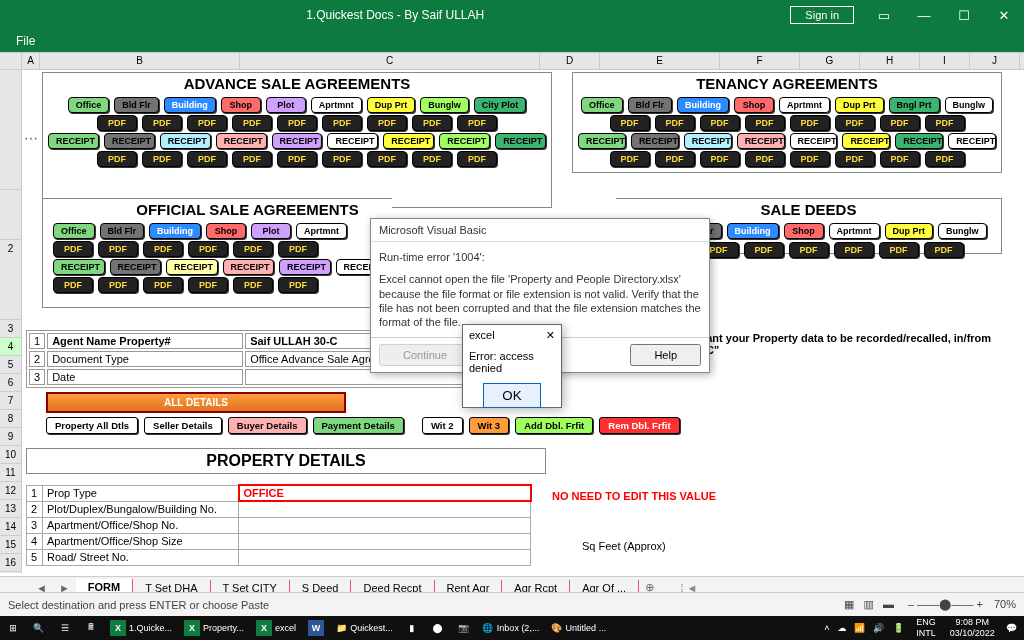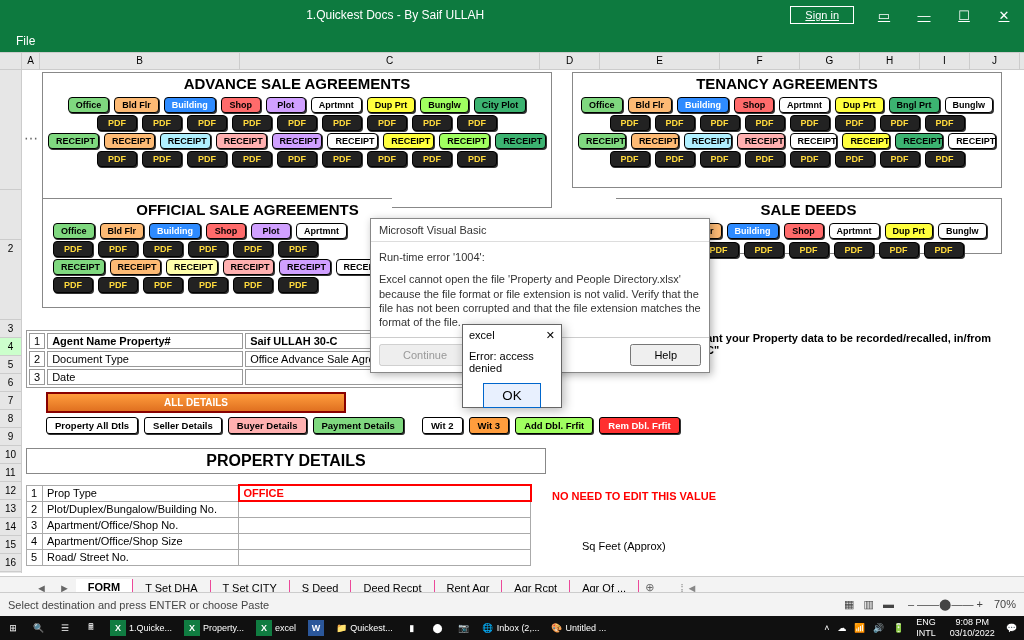--- a/index.html
+++ b/index.html
@@ -1,34 +1,34 @@
 <!DOCTYPE html>
 <html><head>
 <meta charset="utf-8">
 <style>
 * { box-sizing: border-box; font-family: "Segoe UI", Arial, sans-serif; }
 body { margin: 0; padding: 0; background: #fff; font-size: 11px; overflow: hidden; width: 1024px; height: 640px; position: relative; }
 .titlebar { background: #0d7a3f; height: 30px; display: flex; align-items: center; color: #fff; }
 .titlebar .center { flex: 1; text-align: center; font-size: 12px; }
-.titlebar .right { display: flex; align-items: center; text-decoration: underline; }
+.titlebar .right { display: flex; align-items: center; }
 .titlebar .signin { border: 1px solid #fff; padding: 2px 14px; margin-right: 10px; font-size: 11px; }
 .titlebar .wbtn { width: 40px; height: 30px; display: flex; align-items: center; justify-content: center; font-size: 13px; }
 .menubar { background: #0d7a3f; height: 22px; display: flex; align-items: center; color: #fff; padding-left: 16px; font-size: 12px; }
 .colhdr { background: #e6e6e6; border-bottom: 1px solid #ccc; border-top: 1px solid #ccc; height: 18px; display: flex; font-size: 10px; }
 .colhdr div { border-right: 1px solid #ccc; text-align: center; line-height: 16px; }
 .sheet-area { position: relative; height: 503px; background: #fff; overflow: hidden; }
 .rownums { position: absolute; left: 0; top: 0; width: 22px; background: #e6e6e6; }
 .rownums div { height: 18px; border-bottom: 1px solid #ccc; border-right: 1px solid #ccc; text-align: center; font-size: 10px; line-height: 17px; }
 .rownums .big { height: 120px; }
 .content { position: absolute; left: 22px; top: 0; right: 0; }
 .panel { position: absolute; border: 1px solid #888; background: #fff; }
 .panel h2 { text-align: center; font-size: 15px; font-weight: 600; margin: 2px 0 4px; }
 .btnrow { display: flex; justify-content: center; gap: 5px; padding: 1px 5px; }
 .sbtn { min-width: 40px; padding: 2px 7px; font-size: 9px; border: 1px solid #000; border-radius: 4px; box-shadow: 1px 1px 0 #333; text-align: center; font-weight: 600; cursor: pointer; }
-.green { background: #7fd87f; } .cyan { background: #fdba74; } .blue { background: #2e8bff; color:#fff; }
+.green { background: #7fd87f; } .cyan { background: #737373; } .blue { background: #2e8bff; color:#fff; }
 .red { background: #ff6b6b; } .purple { background: #d0a0ff; } .white { background: #fff; }
 .yellow { background: #ffff3d; } .lime { background: #a0ff60; } .dgreen { background: #3cb371; }
 .orange { background: #ff9d3d; } .black { background: #222; color: #ffda3d; border:1px solid #000; }
 .pink { background: #ffb0b0; } .lyellow { background:#ffffaa; } .lcyan { background:#b0f0ff; }
 .dred { background:#ff3030; color:#fff; }
 .table1 { position: absolute; left: 4px; top: 260px; border: 1px solid #999; }
 .table1 td { border: 1px solid #999; padding: 1px 4px; font-size: 11px; }
 .note { position: absolute; left: 540px; top: 262px; font-size: 11px; font-weight: 700; }
 .actionbar { position: absolute; left: 24px; top: 322px; }
 .alldet { background: linear-gradient(#ff9d3d, #e07020); color: #fff; width: 300px; text-align: center; padding: 3px; font-size: 10px; font-weight: 700; border: 2px solid #800; }
@@ -159,21 +159,21 @@
           <div class="sbtn black">PDF</div>
           <div class="sbtn black">PDF</div>
           <div class="sbtn black">PDF</div>
           <div class="sbtn black">PDF</div>
           <div class="sbtn black">PDF</div>
           <div class="sbtn black">PDF</div>
         </div>
     </div>
     <div style="position:absolute; left:2px; top:60px; font-size:14px; color:#666">⋯</div>
 
-    <div class="panel" style="left:550px; top:2px; width:430px; height:116px">
+    <div class="panel" style="left:550px; top:2px; width:430px; height:101px">
       <h2>TENANCY AGREEMENTS</h2>
       <div class="btnrow" id="ten-r1">
           <div class="sbtn green">Office</div>
           <div class="sbtn cyan">Bld Flr</div>
           <div class="sbtn blue">Building</div>
           <div class="sbtn red">Shop</div>
           <div class="sbtn white">Aprtmnt</div>
           <div class="sbtn yellow">Dup Prt</div>
           <div class="sbtn dgreen">Bngl Prt</div>
           <div class="sbtn white">Bunglw</div>

